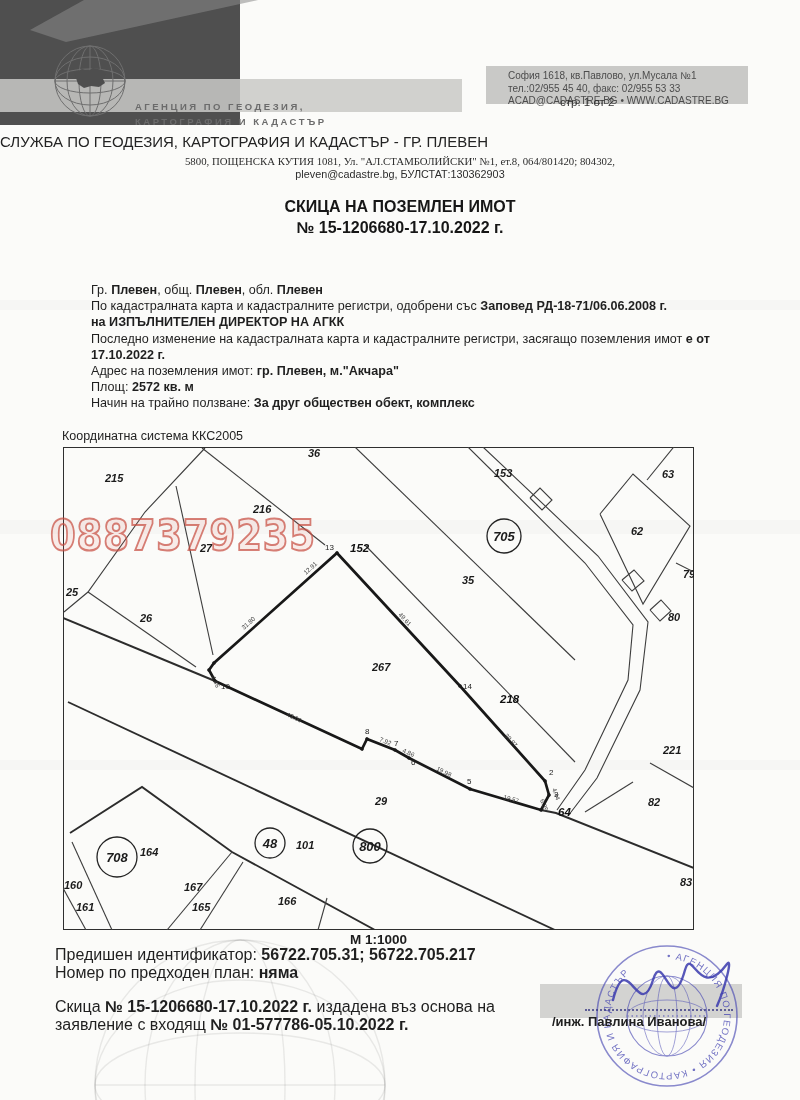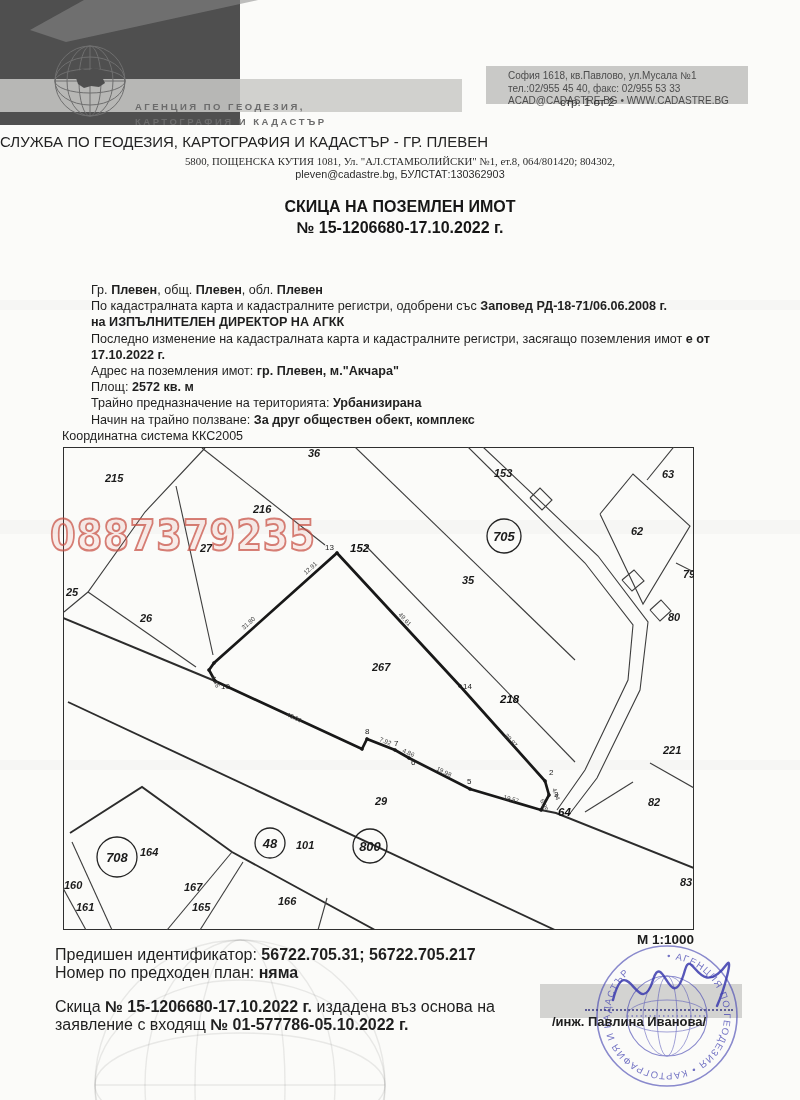--- a/index.html
+++ b/index.html
@@ -20,21 +20,21 @@
   .office-title{left:0;right:0;text-align:left;font-size:15px;color:#232323;}
   .office-sub{left:0;right:0;text-align:center;font-size:10.8px;color:#2c2c2c;}
   .doc-title{left:0;right:0;text-align:center;font-size:16px;font-weight:700;color:#161616;}
   .id-line{left:0;right:0;text-align:center;font-size:12.8px;color:#222;}
   .sb{font-weight:700;}
   .body-text{font-size:12.6px;line-height:16.2px;color:#1f1f1f;width:700px;}
   .tl{white-space:pre-wrap;}
   
   .coord-label{font-size:12.5px;color:#222;}
   .map-frame{left:63px;top:447px;width:631px;height:483px;border:1.6px solid #2f2f2f;box-sizing:border-box;background:transparent;}
-  .map-scale{left:63px;top:932px;width:631px;text-align:right;font-size:13.5px;font-weight:700;color:#1c1c1c;}
+  .map-scale{left:63px;top:932px;width:631px;text-align:center;font-size:13.5px;font-weight:700;color:#1c1c1c;}
   .watermark{left:50px;top:510px;font-family:"DejaVu Sans",sans-serif;font-size:43px;font-weight:700;
     letter-spacing:1px;color:rgba(222,96,84,.10);-webkit-text-stroke:2px rgba(199,79,66,.72);
     transform:scaleX(.86);transform-origin:left top;white-space:nowrap;}
   svg text{font-family:"Liberation Sans",sans-serif;}
   .ln{fill:none;stroke:#3d3d3d;stroke-width:1.1;}
   .ln.w{stroke:#2c2c2c;stroke-width:1.9;}
   .bold267{fill:none;stroke:#181818;stroke-width:2.7;stroke-linejoin:miter;}
   .vx{fill:#181818;}
   .Lp{font-style:italic;font-weight:700;font-size:11px;fill:#1b1b1b;}
   .Lb{font-style:italic;font-weight:700;font-size:11.5px;fill:#101010;}
@@ -106,21 +106,20 @@
 
 
   <div id="property-block" class="abs body-text" style="left:57px;top:282px;margin-left:34px;">
       <div class="tl"><span>Гр. </span><span class="sb">Плевен</span><span>, общ. </span><span class="sb">Плевен</span><span>, обл. </span><span class="sb">Плевен</span></div>
       <div class="tl"><span>По кадастралната карта и кадастралните регистри, одобрени със </span><span class="sb">Заповед РД-18-71/06.06.2008 г.</span></div>
       <div class="tl"><span class="sb">на ИЗПЪЛНИТЕЛЕН ДИРЕКТОР НА АГКК</span></div>
       <div class="tl"><span>Последно изменение на кадастралната карта и кадастралните регистри, засягащо поземления имот </span><span class="sb">е от</span></div>
       <div class="tl"><span class="sb">17.10.2022 г.</span></div>
       <div class="tl"><span>Адрес на поземления имот: </span><span class="sb">гр. Плевен, м."Акчара"</span></div>
       <div class="tl"><span>Площ: </span><span class="sb">2572 кв. м</span></div>
-      <div class="tl"><span>Трайно предназначение на територията: </span><span class="sb">Урбанизирана</span></div>
       <div class="tl"><span>Начин на трайно ползване: </span><span class="sb">За друг обществен обект, комплекс</span></div>
     </div>
 
   <div class="abs coord-label" style="left:62px;top:429px;">Координатна система ККС2005</div>
   <div class="abs map-frame"></div>
   <svg id="map-svg" class="abs" style="left:63px;top:447px;" width="631" height="483" viewBox="63 447 631 483">
       <polyline points="205,448 145,512 88,592 64,612" class="ln"></polyline>
       <polyline points="176,486 213,655" class="ln"></polyline>
       <polyline points="88,592 196,667" class="ln"></polyline>
       <polyline points="202,448 325,545" class="ln"></polyline>

